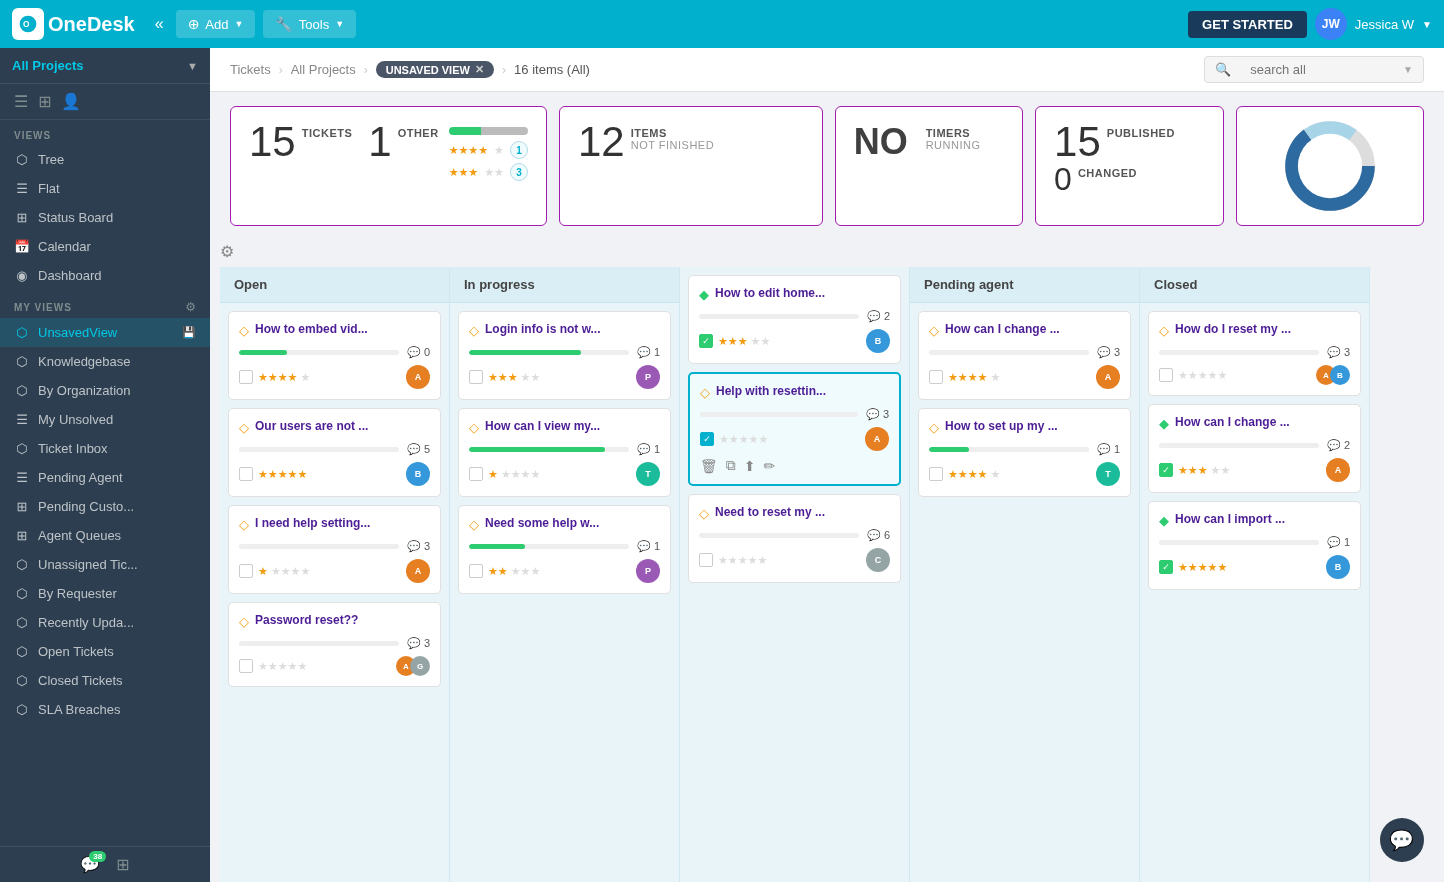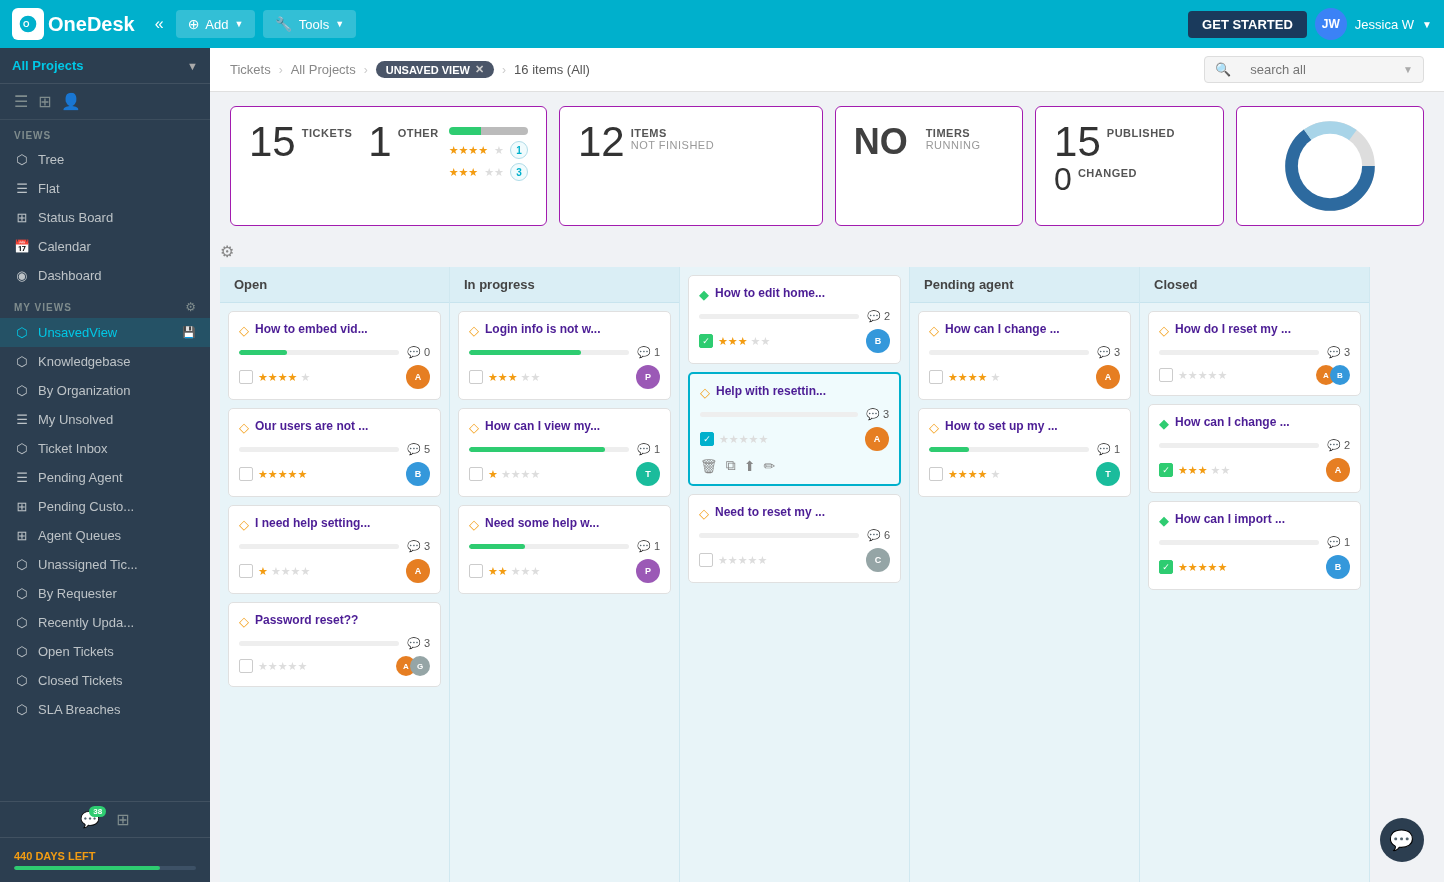--- a/index.html
+++ b/index.html
@@ -241,26 +241,20 @@
   </div>
 
   <div style="display:flex; justify-content:center; gap:16px; padding:8px 14px; border-top:1px solid rgba(255,255,255,0.1);">
     <span style="color:#7f8c8d; font-size:16px; cursor:pointer; position:relative;">
       💬
       <span style="position:absolute;top:-4px;right:-6px;background:#2ecc71;color:white;font-size:8px;border-radius:8px;padding:1px 4px;font-weight:bold;">38</span>
     </span>
     <span style="color:#7f8c8d; font-size:16px; cursor:pointer;">⊞</span>
   </div>
 
-  <div class="sidebar-bottom">
-    <div class="days-left-label">440 DAYS LEFT</div>
-    <div class="days-left-bar">
-      <div class="days-left-fill" style="width:80%;"></div>
-    </div>
-  </div>
 </aside>
 
 <div class="main">
 
   <div class="breadcrumb-bar">
     <span class="breadcrumb-item">Tickets</span>
     <span class="breadcrumb-sep">›</span>
     <span class="breadcrumb-item">All Projects</span>
     <span class="breadcrumb-sep">›</span>
     <div class="breadcrumb-tag">

